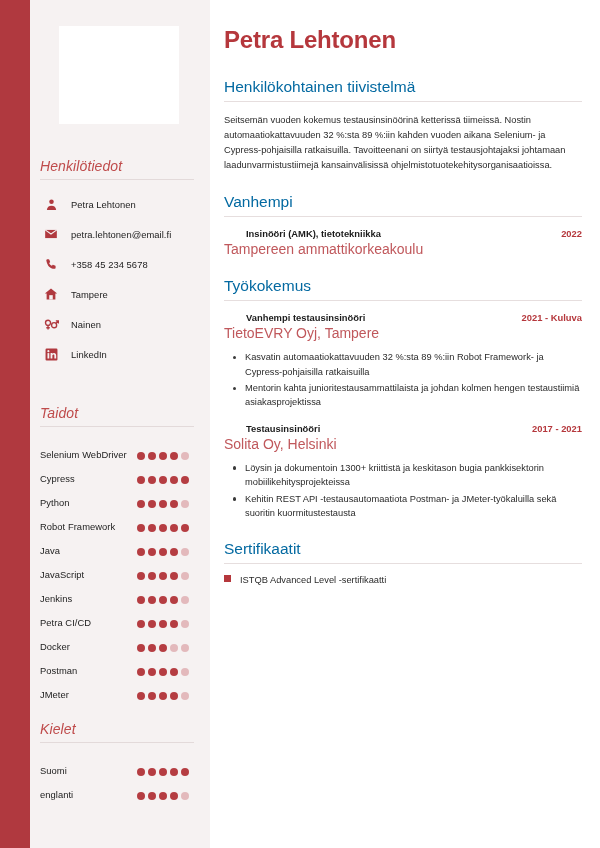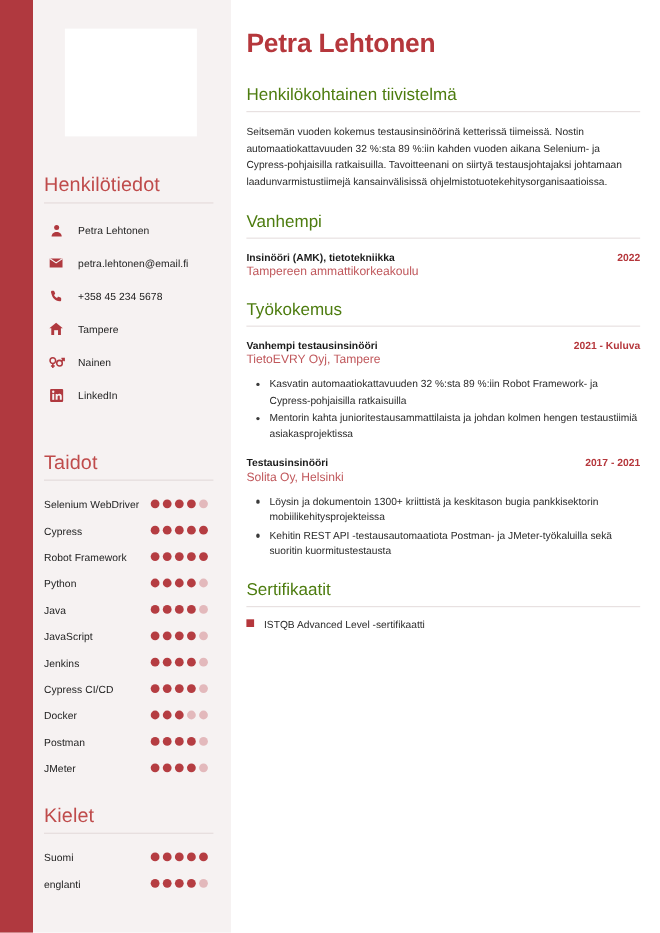--- a/index.html
+++ b/index.html
@@ -18,25 +18,26 @@
     background: #f6f2f2;
     padding: 0 0 0 0;
   }
   .photo-wrap { padding: 26px 0 0 29px; }
   .photo {
     width: 120px; height: 98px;
     background: #ffffff;
   }
   .side-block { padding: 0 16px 0 10px; }
   .side-h {
-    font-size: 18px;
+    font-size: 14px;
     color: #bf4b4b;
     font-weight: 400;
     letter-spacing: .1px;
     padding: 0 0 5px 0;
+    font-style: italic;
   }
   .side-rule {
     height: 1px; background: #e3dada;
     margin: 0 0 9px 0;
   }
   .sec-personal { margin-top: 34px; }
   .sec-skills { margin-top: 36px; }
   .sec-langs { margin-top: 21px; }
 
   .contact-row {
@@ -48,21 +49,21 @@
     display: flex; align-items: center; justify-content: center;
     color: #b0393f;
   }
   .ic svg { display: block; fill: #b0393f; }
   .contact-txt {
     font-size: 9.4px; color: #222222;
     padding-left: 9px; letter-spacing: .05px;
   }
 
   .rate-row {
-    display: flex; align-items: center;
+    display: flex; align-items: flex-end;
     height: 24px;
   }
   .rate-name {
     font-size: 9.4px; color: #222222;
     flex: 1 1 auto; letter-spacing: .05px;
   }
   .dots { display: flex; gap: 3px; flex: 0 0 auto; padding-right: 5px; }
   .dot { width: 8px; height: 8px; border-radius: 50%; background: #e3b9bc; }
   .dot.on { background: #b53d42; }
 
@@ -70,35 +71,35 @@
   .main {
     flex: 1 1 auto;
     padding: 26px 18px 0 14px;
   }
   .name {
     font-size: 24px; font-weight: bold;
     color: #b5373c; letter-spacing: -.2px;
     margin-bottom: 24px;
   }
   .main-h {
-    font-size: 15.5px; color: #4d7c0f; font-weight: 400;
+    font-size: 15.5px; color: #0369a1; font-weight: 400;
     margin-bottom: 5px;
   }
   .main-rule { height: 1px; background: #e6dede; margin-bottom: 11px; }
   .summary {
     font-size: 9.3px; color: #2b2b2b; line-height: 1.62;
   }
   .sec { margin-top: 20px; }
 
   .entry-head {
-    display: flex; justify-content: space-between; align-items: baseline;
+    display: flex; justify-content: space-between; align-items: baseline; margin-left: 22px;
   }
   .entry-title { font-size: 9.4px; font-weight: bold; color: #1b1b1b; }
   .entry-date { font-size: 9.4px; font-weight: bold; color: #b5373c; }
-  .entry-sub { font-size: 11px; color: #c0585c; margin-top: 2px; }
+  .entry-sub { font-size: 14px; color: #c0585c; margin-top: 2px; }
 
   ul.bullets { list-style: none; margin: 9px 0 0 0; padding: 0; }
   ul.bullets li {
     position: relative;
     font-size: 9.3px; color: #2b2b2b;
     line-height: 1.55;
     padding-left: 21px;
     margin-bottom: 2px;
   }
   ul.bullets li:before {
@@ -214,40 +215,40 @@
             <span class="rate-name">Cypress</span>
             <span class="dots">
               <span class="dot on"></span>
               <span class="dot on"></span>
               <span class="dot on"></span>
               <span class="dot on"></span>
               <span class="dot on"></span>
             </span>
           </div>
           <div class="rate-row">
+            <span class="rate-name">Python</span>
+            <span class="dots">
+              <span class="dot on"></span>
+              <span class="dot on"></span>
+              <span class="dot on"></span>
+              <span class="dot on"></span>
+              <span class="dot"></span>
+            </span>
+          </div>
+          <div class="rate-row">
             <span class="rate-name">Robot Framework</span>
             <span class="dots">
               <span class="dot on"></span>
               <span class="dot on"></span>
               <span class="dot on"></span>
               <span class="dot on"></span>
               <span class="dot on"></span>
             </span>
           </div>
           <div class="rate-row">
-            <span class="rate-name">Python</span>
-            <span class="dots">
-              <span class="dot on"></span>
-              <span class="dot on"></span>
-              <span class="dot on"></span>
-              <span class="dot on"></span>
-              <span class="dot"></span>
-            </span>
-          </div>
-          <div class="rate-row">
             <span class="rate-name">Java</span>
             <span class="dots">
               <span class="dot on"></span>
               <span class="dot on"></span>
               <span class="dot on"></span>
               <span class="dot on"></span>
               <span class="dot"></span>
             </span>
           </div>
           <div class="rate-row">
@@ -264,21 +265,21 @@
             <span class="rate-name">Jenkins</span>
             <span class="dots">
               <span class="dot on"></span>
               <span class="dot on"></span>
               <span class="dot on"></span>
               <span class="dot on"></span>
               <span class="dot"></span>
             </span>
           </div>
           <div class="rate-row">
-            <span class="rate-name">Cypress CI/CD</span>
+            <span class="rate-name">Petra CI/CD</span>
             <span class="dots">
               <span class="dot on"></span>
               <span class="dot on"></span>
               <span class="dot on"></span>
               <span class="dot on"></span>
               <span class="dot"></span>
             </span>
           </div>
           <div class="rate-row">
             <span class="rate-name">Docker</span>

